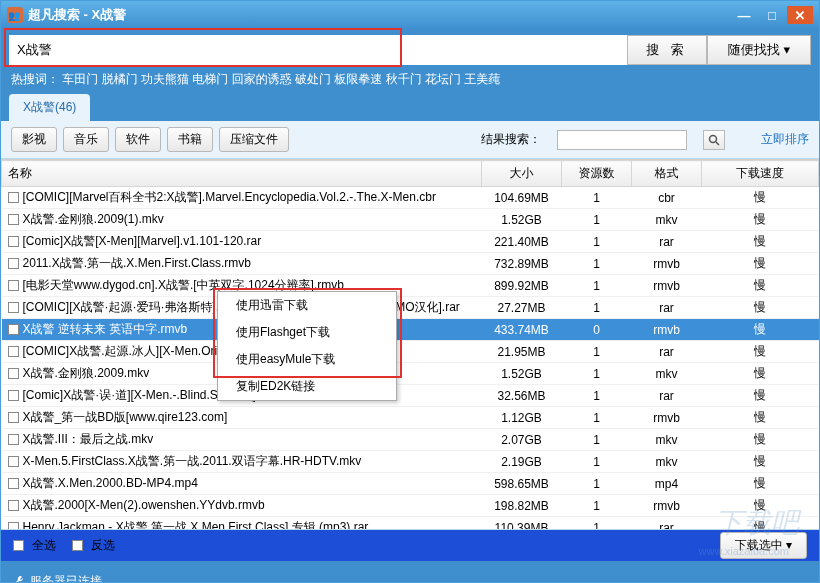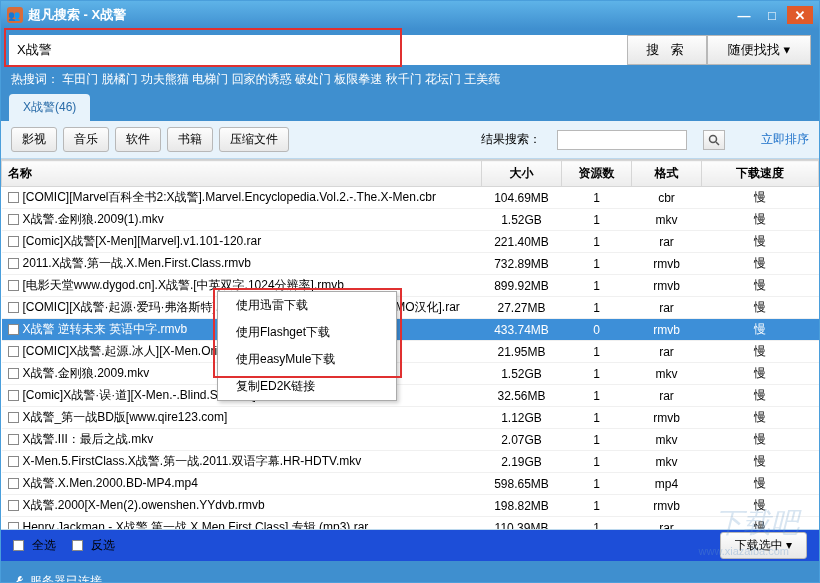--- a/index.html
+++ b/index.html
@@ -19,21 +19,21 @@
 .tab{background:#e8f3fb;padding:5px 14px;border-radius:4px 4px 0 0;color:#2a6ca8;font-size:12px}
 .filterbar{background:#e8f3fb;padding:6px 10px;display:flex;align-items:center;gap:6px;border-bottom:1px solid #bcd8ed}
 .filterbtn{padding:3px 10px;background:linear-gradient(#fdfdfd,#e8e8e8);border:1px solid #b8b8b8;border-radius:3px;cursor:pointer;font-size:12px}
 .spacer{flex:1}
 .resultsearch{display:flex;align-items:center;gap:16px}
 .resultsearch input{width:130px;height:20px;border:1px solid #b8b8b8;padding:0 4px}
 .iconbtn{width:22px;height:20px;border:1px solid #b8b8b8;background:linear-gradient(#fdfdfd,#e8e8e8);display:flex;align-items:center;justify-content:center;cursor:pointer}
 .sortlink{color:#1a6fc8;cursor:pointer;margin-left:20px}
 .tablewrap{height:370px;overflow-y:scroll;border-top:1px solid #d0d0d0;position:relative}
 table{width:100%;border-collapse:collapse;table-layout:fixed}
-th{background:linear-gradient(#fdfdfd,#ececec);border:1px solid #d6d6d6;padding:4px 6px;text-align:left;font-weight:bold;position:sticky;top:0}
+th{background:linear-gradient(#fdfdfd,#ececec);border:1px solid #d6d6d6;padding:4px 6px;text-align:left;font-weight:normal;position:sticky;top:0}
 th.c{text-align:center}
 td{padding:2px 6px;border-bottom:1px solid #f0f0f0;white-space:nowrap;overflow:hidden;text-overflow:ellipsis}
 td.c{text-align:center}
 tr.sel td{background:#3d8fd8;color:#fff}
 .chk{display:inline-block;width:11px;height:11px;border:1px solid #888;background:#fff;vertical-align:middle;margin-right:4px}
 .ctxmenu{position:absolute;left:216px;top:290px;width:180px;background:#fff;border:1px solid #aaa;box-shadow:2px 2px 4px rgba(0,0,0,.2);z-index:10}
 .ctxitem{padding:5px 18px;cursor:pointer}
 .bottombar{background:#1d4ed8;border-top:1px solid #bcd8ed;height:32px;display:flex;align-items:center;padding:8px 12px;gap:16px}
 .checkitem{display:flex;align-items:center;gap:4px}
 .dlbtn{padding:4px 14px;background:linear-gradient(#fdfdfd,#e8e8e8);border:1px solid #b8b8b8;border-radius:3px;cursor:pointer;display:flex;align-items:center;gap:4px}

